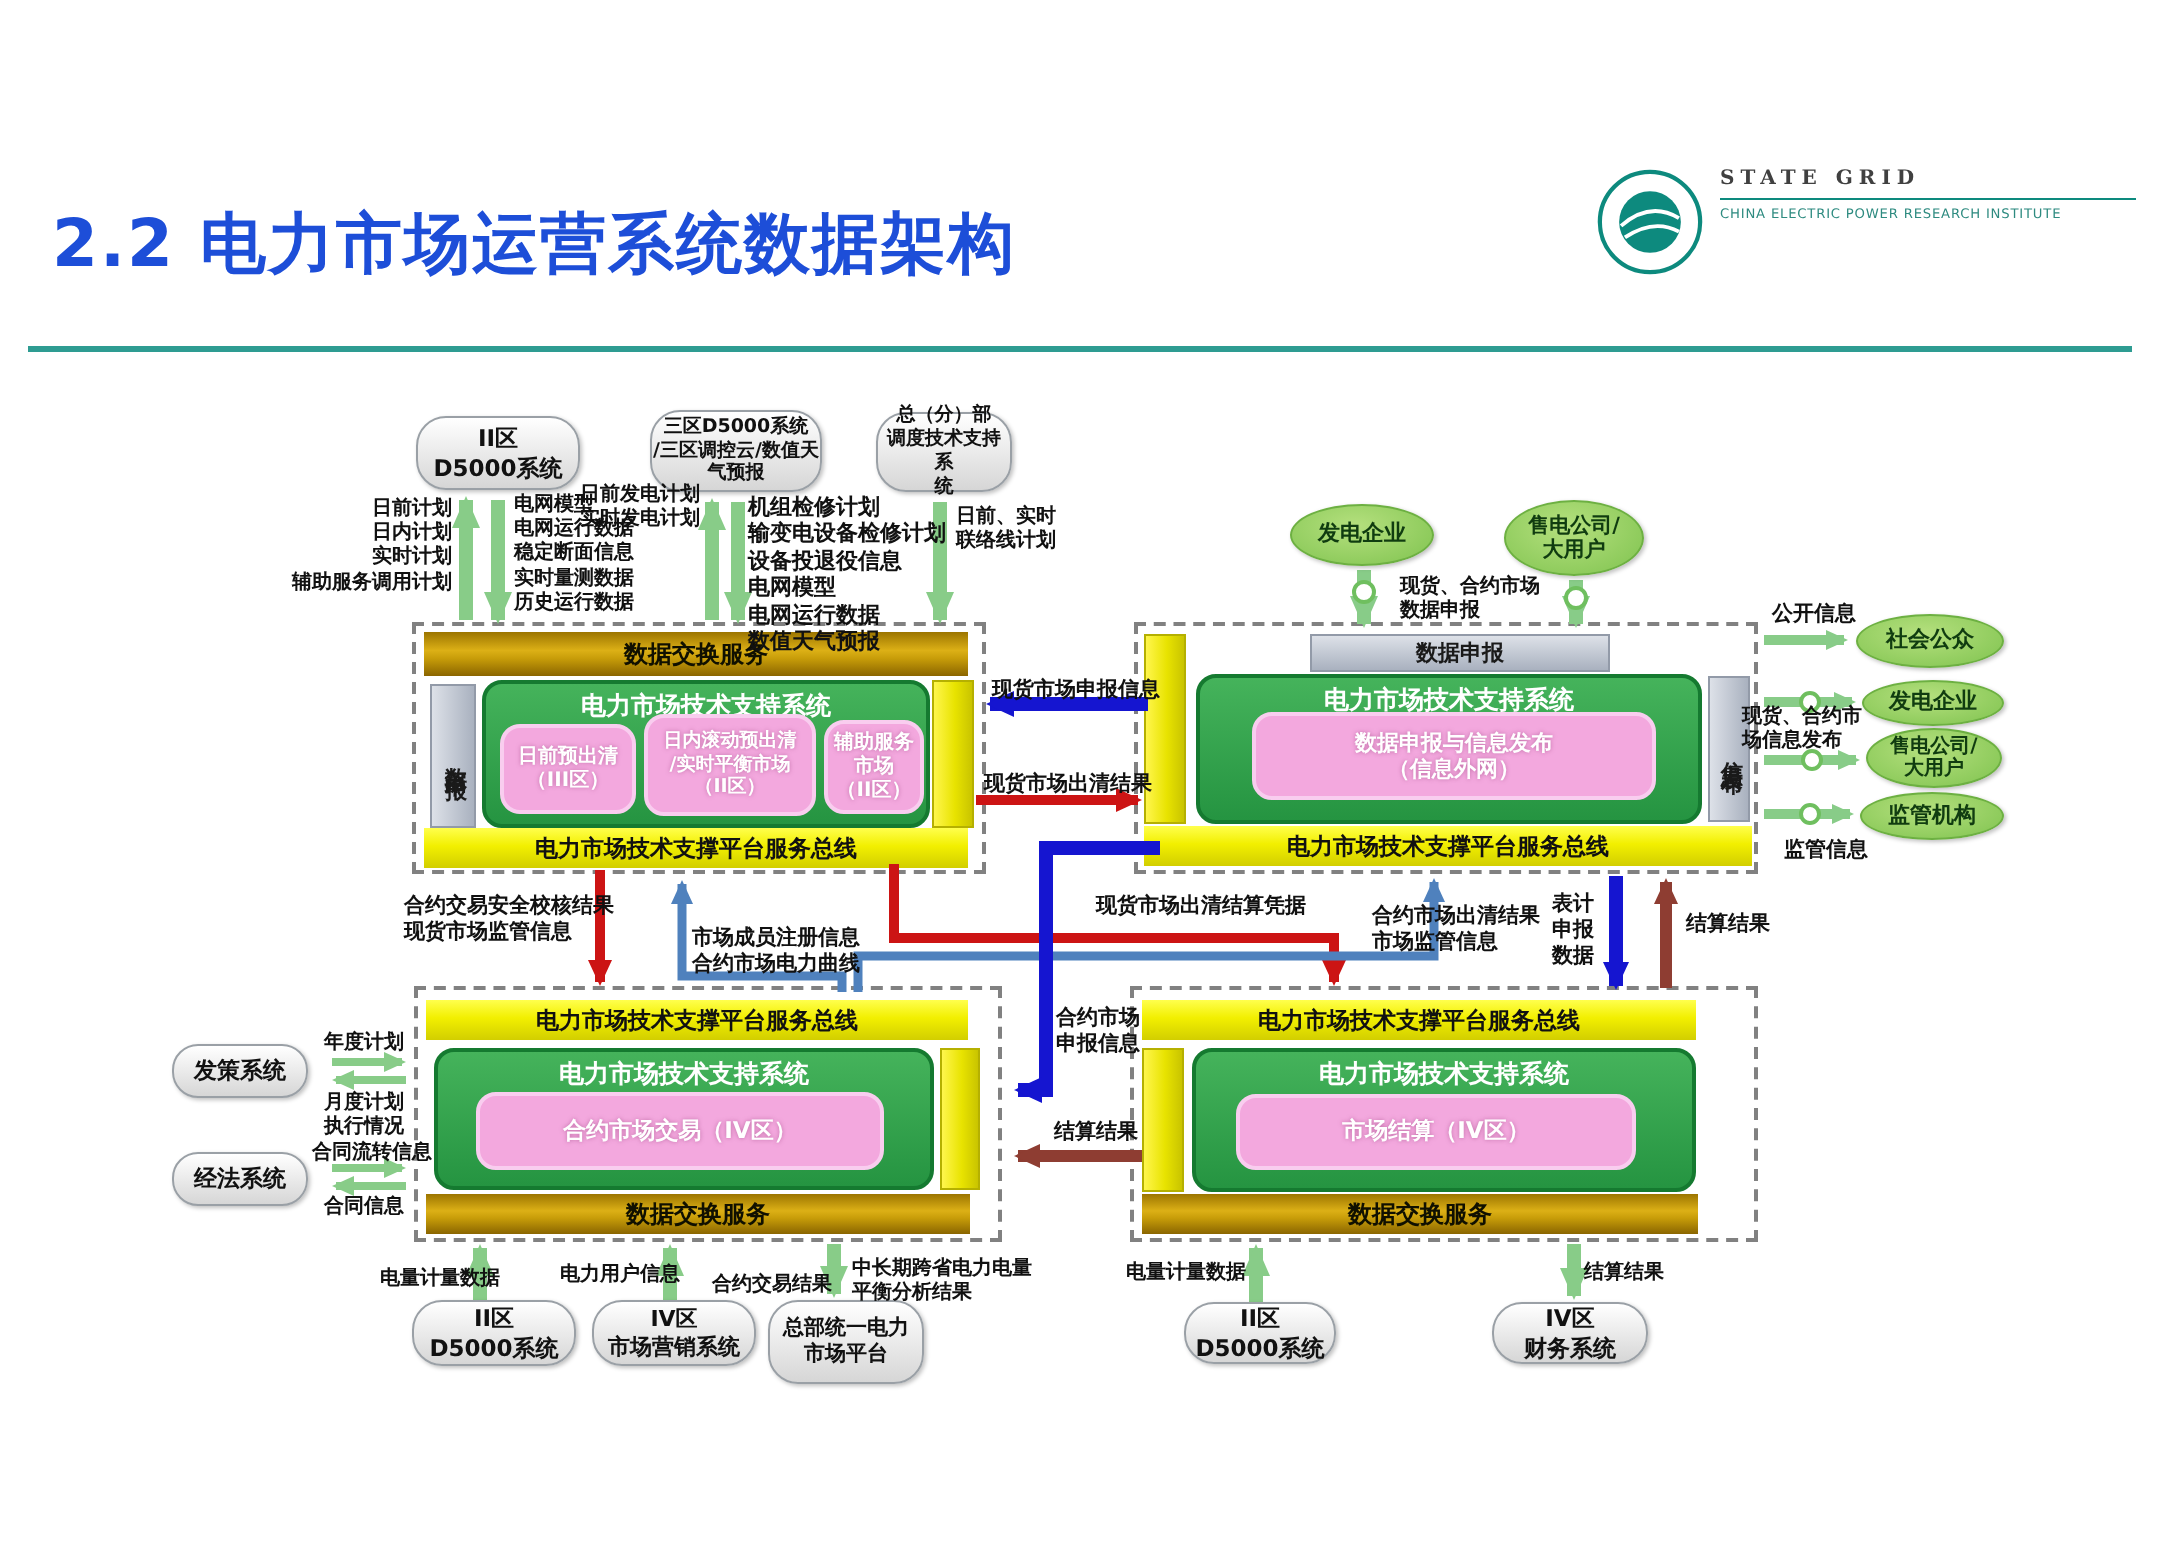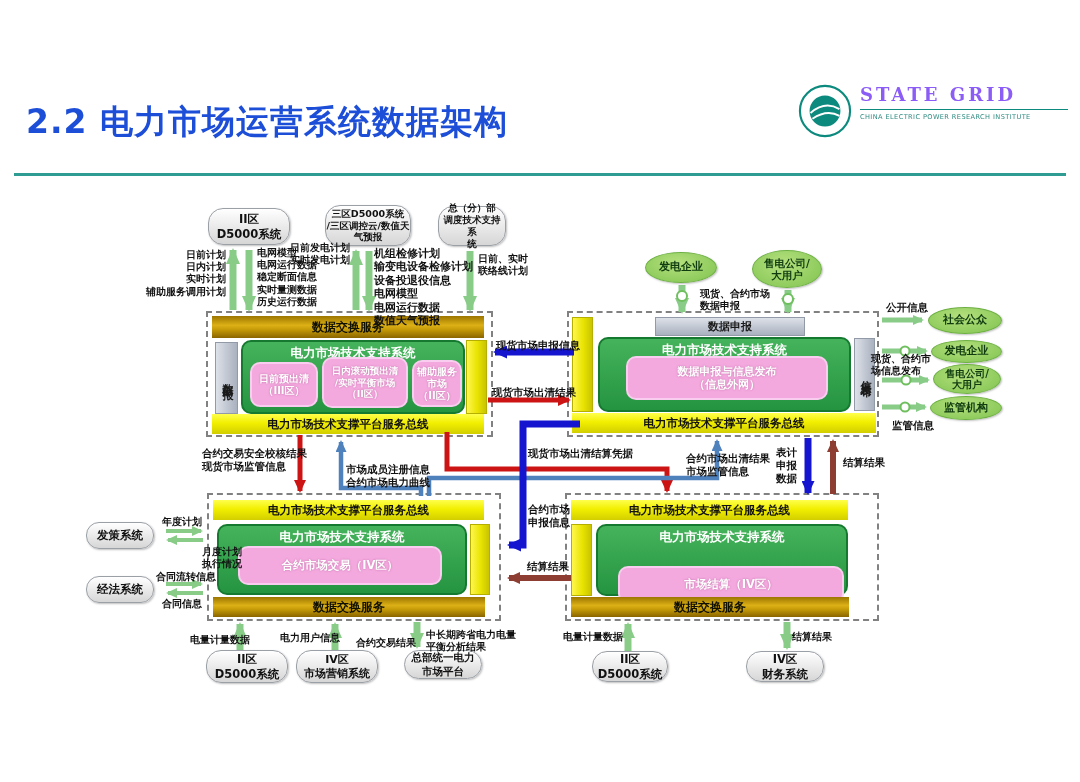--- a/index.html
+++ b/index.html
@@ -35,21 +35,21 @@
   .greenbox{position:absolute;box-sizing:border-box;background:linear-gradient(180deg,#45b35b,#259441);
             border:2px solid #157a30;border-radius:10px;}
   .gtitle{color:#fff;font-weight:bold;font-size:12.5px;text-align:center;margin-top:3px;white-space:pre-line;}
   .pink{position:absolute;box-sizing:border-box;display:flex;align-items:center;justify-content:center;
         background:#f3a8de;border:2px solid #f9cdef;border-radius:10px;color:#fff;font-weight:bold;
         text-align:center;line-height:1.2;white-space:pre-line;text-shadow:0 0 2px rgba(150,60,120,.55);}
   #title{position:absolute;left:26px;top:100px;font-size:33px;font-weight:bold;color:#1d4ed8;letter-spacing:1px;}
   #rule{position:absolute;left:14px;top:173px;width:1052px;height:3px;background:#2e9c92;}
   #logo{position:absolute;left:798px;top:84px;width:272px;display:flex;align-items:flex-start;}
   .lg-cn{color:#0d8a7e;font-weight:bold;font-size:20px;letter-spacing:2px;line-height:1.05;}
-  .lg-en{color:#8b5cf6;font-weight:bold;font-size:18px;letter-spacing:3px;font-family:"DejaVu Serif","Liberation Serif",serif;}
+  .lg-en{color:#404040;font-weight:bold;font-size:10px;letter-spacing:3px;font-family:"DejaVu Serif","Liberation Serif",serif;}
   .lg-div{height:1px;background:#0d8a7e;width:208px;margin:4px 0 3px 0;}
   .lg-cn2{color:#0d8a7e;font-weight:bold;font-size:15px;letter-spacing:2.5px;}
   .lg-en2{color:#2e8b80;font-size:6.6px;letter-spacing:.4px;margin-top:1px;}
   svg.overlay{position:absolute;left:0;top:0;z-index:5;pointer-events:none;}
   .lbl,.sysbox,.ell{z-index:6;}
 </style>
 </head>
 <body>
 
 <div id="slide">
@@ -153,53 +153,53 @@
   <div class="pink" style="left:238px;top:546px;width:204px;height:39px;font-size:11.5px;">合约市场交易（IV区）</div>
   <div class="yv" style="left:470px;top:524px;width:20px;height:71px;"></div>
   <div class="gold" style="left:213px;top:597px;width:272px;height:20px;">数据交换服务</div>
 
   <div class="dashed" style="left:565px;top:493px;width:314px;height:128px;"></div>
   <div class="bus" style="left:571px;top:500px;width:277px;height:20px;">电力市场技术支撑平台服务总线</div>
   <div class="yv" style="left:571px;top:524px;width:21px;height:72px;"></div>
   <div class="greenbox" style="left:596px;top:524px;width:252px;height:72px;">
     <div class="gtitle">电力市场技术支持系统</div>
   </div>
-  <div class="pink" style="left:618px;top:547px;width:226px;height:38px;font-size:11.5px;margin-top:19px;">市场结算（IV区）</div>
+  <div class="pink" style="left:618px;top:547px;width:200px;height:38px;font-size:11.5px;">市场结算（IV区）</div>
   <div class="gold" style="left:571px;top:597px;width:278px;height:20px;">数据交换服务</div>
 
   <div class="lbl" style="left:496px;top:339px;">现货市场申报信息</div>
   <div class="lbl" style="left:492px;top:386px;">现货市场出清结果</div>
   <div class="lbl" style="left:202px;top:447px;">合约交易安全校核结果
 现货市场监管信息</div>
   <div class="lbl" style="left:346px;top:463px;">市场成员注册信息
 合约市场电力曲线</div>
-  <div class="lbl" style="left:528px;top:447px;">现货市场出清结算凭据</div>
+  <div class="lbl" style="left:548px;top:447px;">现货市场出清结算凭据</div>
   <div class="lbl" style="left:686px;top:452px;">合约市场出清结果
 市场监管信息</div>
   <div class="lbl" style="left:776px;top:446px;">表计
 申报
 数据</div>
   <div class="lbl" style="left:843px;top:456px;">结算结果</div>
   <div class="lbl" style="left:528px;top:503px;">合约市场
 申报信息</div>
   <div class="lbl" style="left:527px;top:560px;">结算结果</div>
 
   <div class="sysbox" style="left:86px;top:522px;width:68px;height:27px;border-radius:13px;">发策系统</div>
   <div class="sysbox" style="left:86px;top:576px;width:68px;height:27px;border-radius:13px;">经法系统</div>
   <div class="lbl" style="left:162px;top:516px;font-size:10px;">年度计划</div>
-  <div class="lbl" style="left:162px;top:546px;font-size:10px;margin-left:40px;">月度计划
+  <div class="lbl" style="left:162px;top:546px;font-size:10px;">月度计划
 执行情况</div>
   <div class="lbl" style="left:156px;top:571px;font-size:10px;">合同流转信息</div>
   <div class="lbl" style="left:162px;top:598px;font-size:10px;">合同信息</div>
 
   <div class="sysbox" style="left:206px;top:650px;width:82px;height:33px;">II区
 D5000系统</div>
   <div class="sysbox" style="left:296px;top:650px;width:82px;height:33px;font-size:11px;">IV区
 市场营销系统</div>
-  <div class="sysbox" style="left:384px;top:650px;width:78px;height:29px;font-size:10.5px;margin-left:20px;">总部统一电力
+  <div class="sysbox" style="left:384px;top:650px;width:78px;height:42px;font-size:10.5px;">总部统一电力
 市场平台</div>
   <div class="sysbox" style="left:592px;top:651px;width:76px;height:31px;">II区
 D5000系统</div>
   <div class="sysbox" style="left:746px;top:651px;width:78px;height:31px;">IV区
 财务系统</div>
   <div class="lbl" style="left:190px;top:634px;font-size:10px;">电量计量数据</div>
   <div class="lbl" style="left:280px;top:632px;font-size:10px;">电力用户信息</div>
   <div class="lbl" style="left:356px;top:637px;font-size:10px;">合约交易结果</div>
   <div class="lbl" style="left:426px;top:629px;font-size:10px;">中长期跨省电力电量
 平衡分析结果</div>

